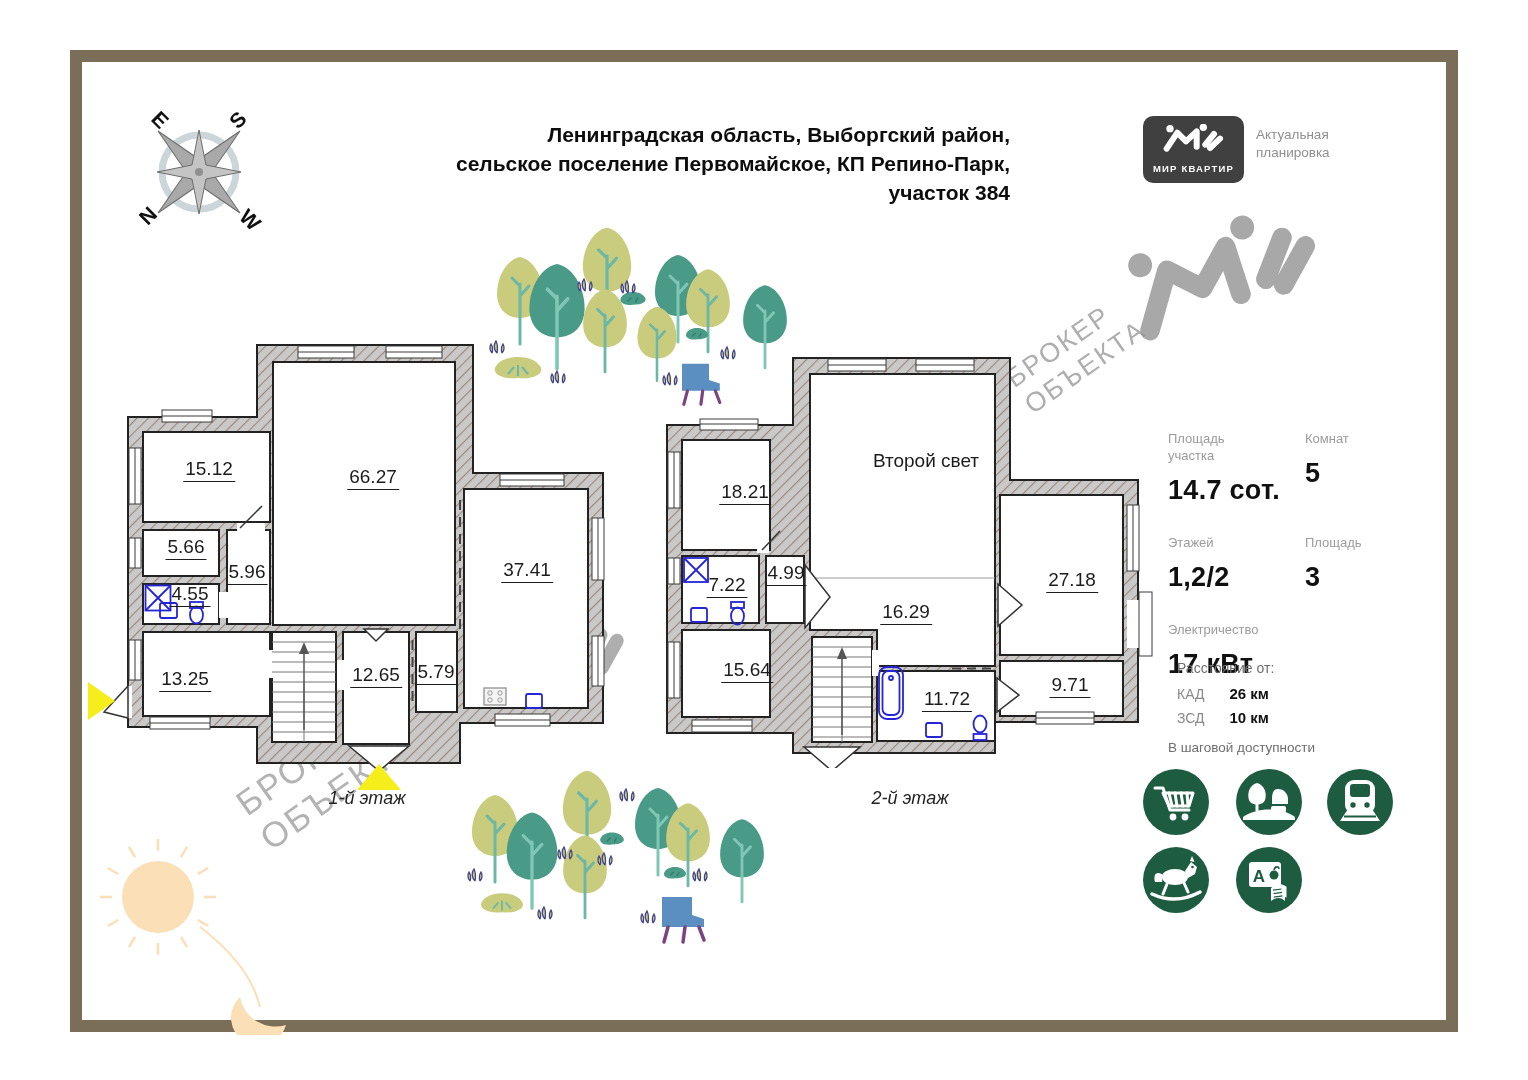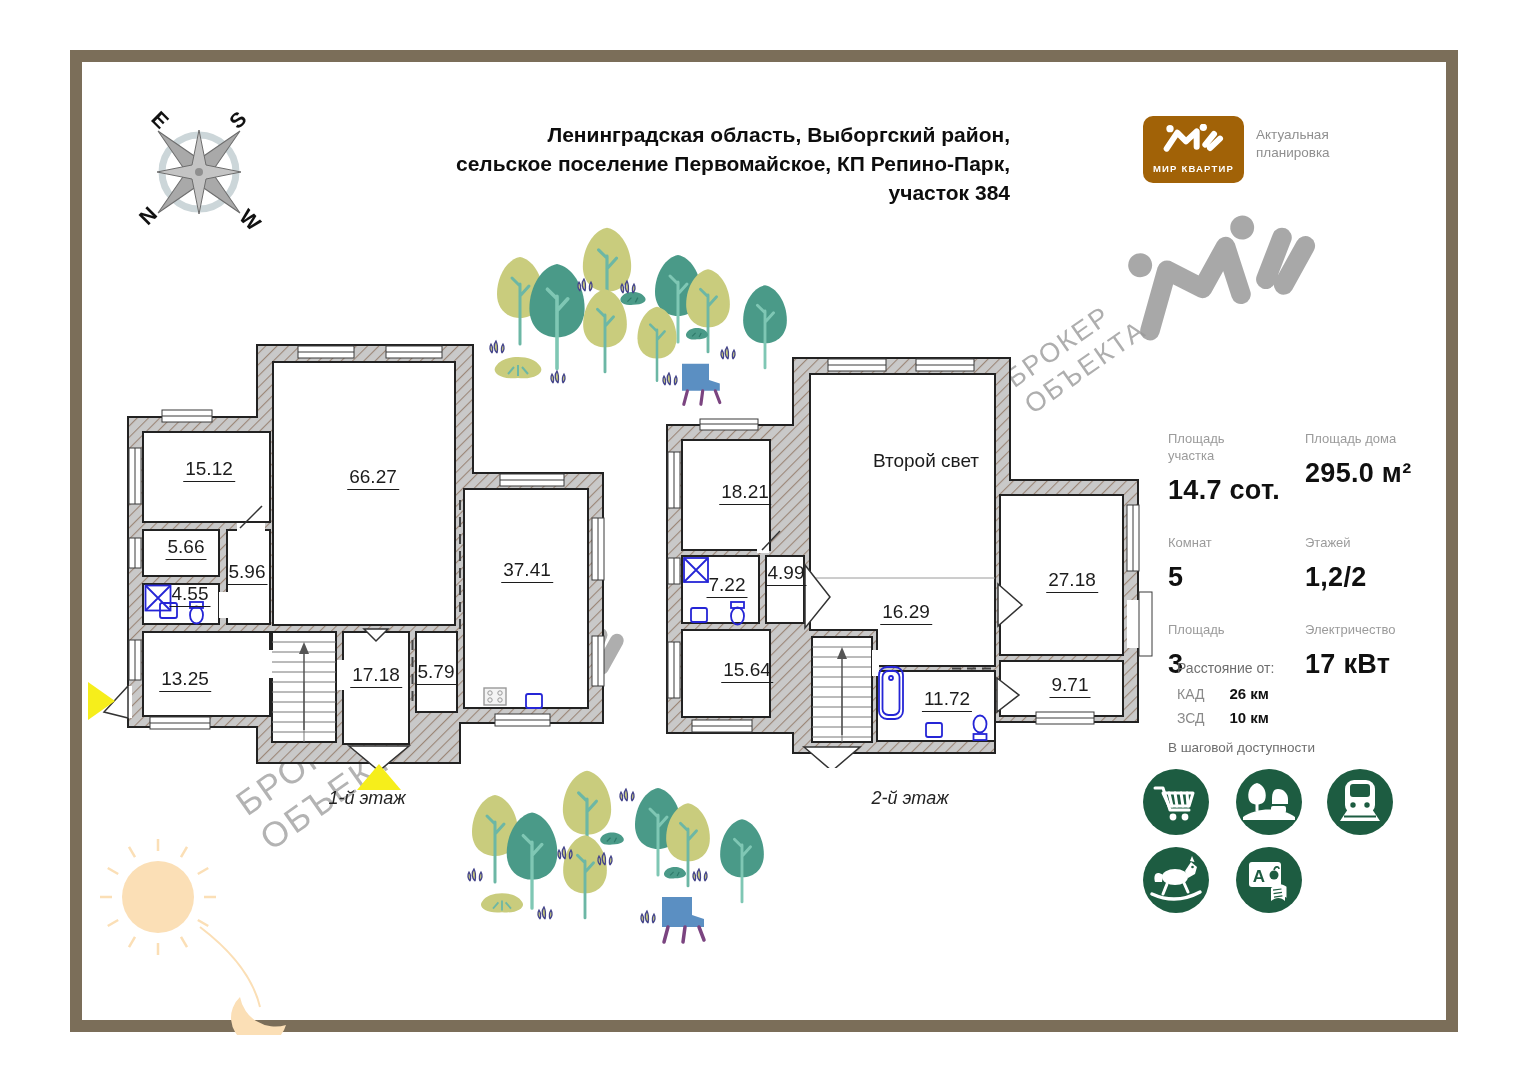--- a/index.html
+++ b/index.html
@@ -4,21 +4,21 @@
 <style>
   html,body{margin:0;padding:0;background:#fff;}
   .canvas{position:relative;width:1528px;height:1080px;background:#ffffff;
           font-family:"Liberation Sans",sans-serif;overflow:hidden;}
   .abs{position:absolute;}
   .frame{position:absolute;left:70px;top:50px;width:1388px;height:982px;
          border:12px solid #7b6e59;box-sizing:border-box;pointer-events:none;}
   .title{position:absolute;left:400px;top:120px;width:610px;text-align:right;
          font-size:21px;font-weight:bold;color:#0d0d0d;line-height:29px;}
   .logo-box{position:absolute;left:1143px;top:116px;width:101px;height:67px;
-            background:#a16207;border-radius:10px;text-align:center;}
+            background:#404040;border-radius:10px;text-align:center;}
   .logo-brand{position:absolute;left:0;right:0;bottom:9px;color:#fff;font-size:9.5px;
               font-weight:bold;letter-spacing:1.2px;}
   .logo-caption{position:absolute;left:1256px;top:126px;font-size:13.5px;color:#8f8f8f;
                 line-height:18px;white-space:pre-line;}
   .wm-text{position:absolute;color:#9a9a9a;opacity:.8;font-size:27px;line-height:1.2;
            letter-spacing:2px;white-space:pre-line;transform:rotate(-35deg);
            transform-origin:left top;pointer-events:none;}
   .wm-text.big{font-size:35px;opacity:.75;}
   .room-label{position:absolute;transform:translate(-50%,-50%);font-size:19px;color:#1c1c1c;
               white-space:nowrap;border-bottom:1.6px solid #1c1c1c;padding:0 2px 1px 2px;}
@@ -341,21 +341,21 @@
       <rect x="973.5" y="734" width="13" height="6"></rect>
     </g>
   </svg>
 
   <div class="room-label" style="left:209px;top:470px;">15.12</div>
   <div class="room-label" style="left:373px;top:478px;">66.27</div>
   <div class="room-label" style="left:186px;top:548px;">5.66</div>
   <div class="room-label" style="left:247px;top:573px;">5.96</div>
   <div class="room-label" style="left:190px;top:595px;">4.55</div>
   <div class="room-label" style="left:185px;top:664px;margin-top:16px;">13.25</div>
-  <div class="room-label" style="left:376px;top:676px;">17.18</div>
+  <div class="room-label" style="left:376px;top:676px;">12.65</div>
   <div class="room-label" style="left:436px;top:673px;">5.79</div>
   <div class="room-label" style="left:527px;top:571px;">37.41</div>
 
   <div class="room-note" style="left:926px;top:461px;">Второй свет</div>
   <div class="room-label" style="left:745px;top:493px;">18.21</div>
   <div class="room-label" style="left:727px;top:586px;">7.22</div>
   <div class="room-label" style="left:786px;top:574px;">4.99</div>
   <div class="room-label" style="left:747px;top:671px;">15.64</div>
   <div class="room-label" style="left:906px;top:613px;">16.29</div>
   <div class="room-label" style="left:947px;top:700px;">11.72</div>
@@ -387,24 +387,20 @@
     <path d="M112,92 Q162,130 172,172" stroke="#fbdfb6" stroke-width="2" fill="none"></path>
     <path d="M152,162 A28,28 0 1 0 198,190 A36,36 0 0 1 152,162 Z" fill="#fbdfb6"></path>
   </svg>
 
   <div class="stats">
     <div class="stat">
       <div class="stat-label">Площадь участка</div>
       <div class="stat-value">14.7 сот.</div>
     </div>
     <div class="stat">
-      <div class="stat-label">Площадь дома</div>
-      <div class="stat-value">295.0 м²</div>
-    </div>
-    <div class="stat">
       <div class="stat-label">Комнат</div>
       <div class="stat-value">5</div>
     </div>
     <div class="stat">
       <div class="stat-label">Этажей</div>
       <div class="stat-value">1,2/2</div>
     </div>
     <div class="stat">
       <div class="stat-label">Площадь</div>
       <div class="stat-value">3</div>

